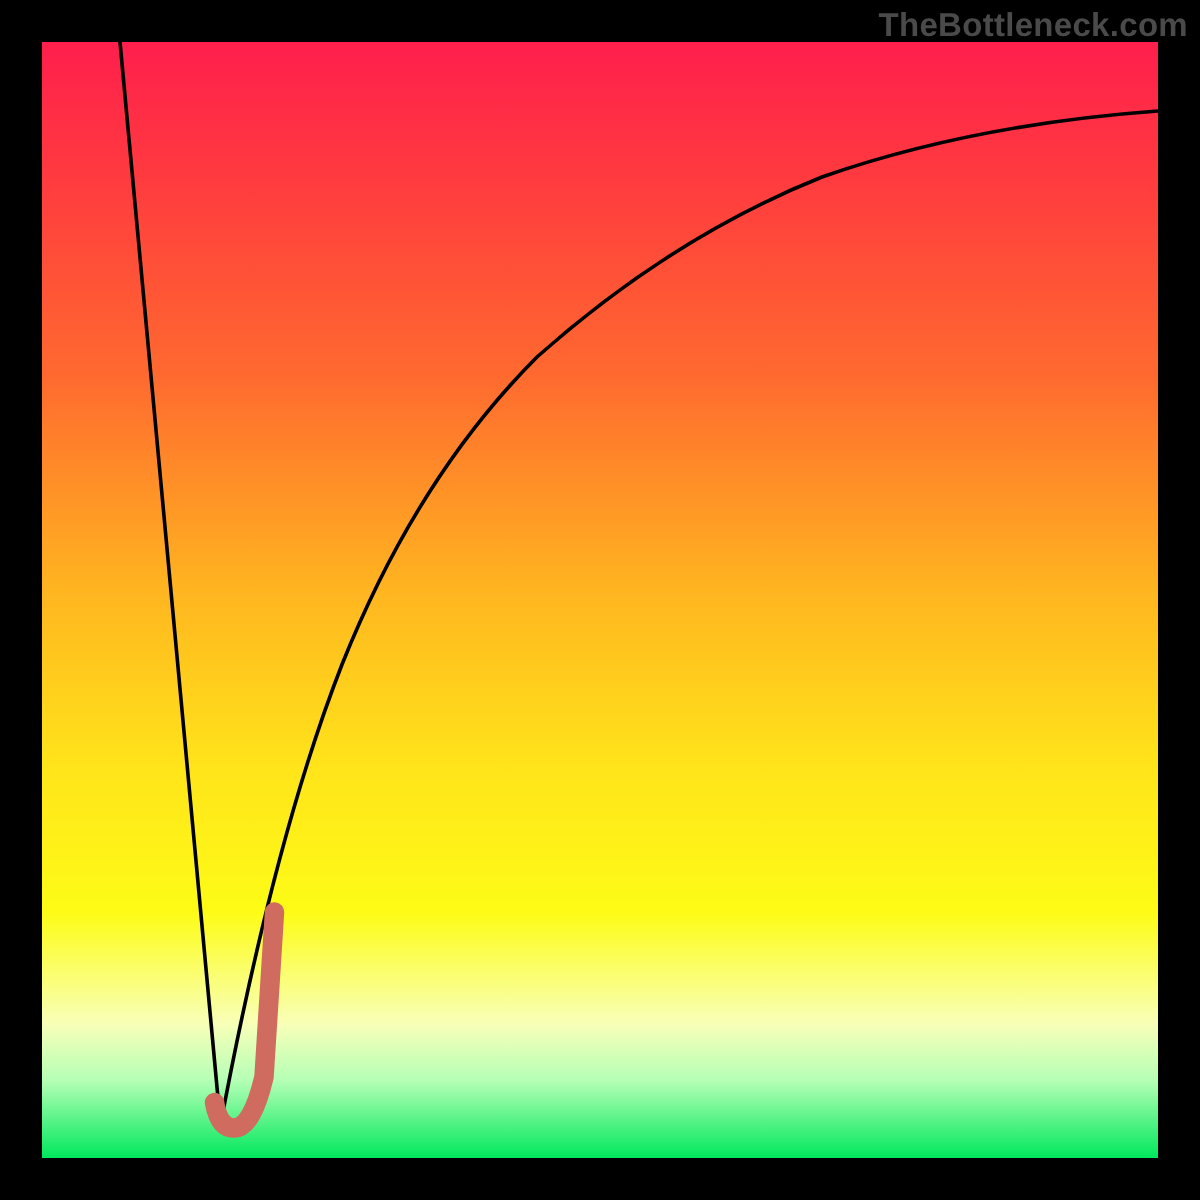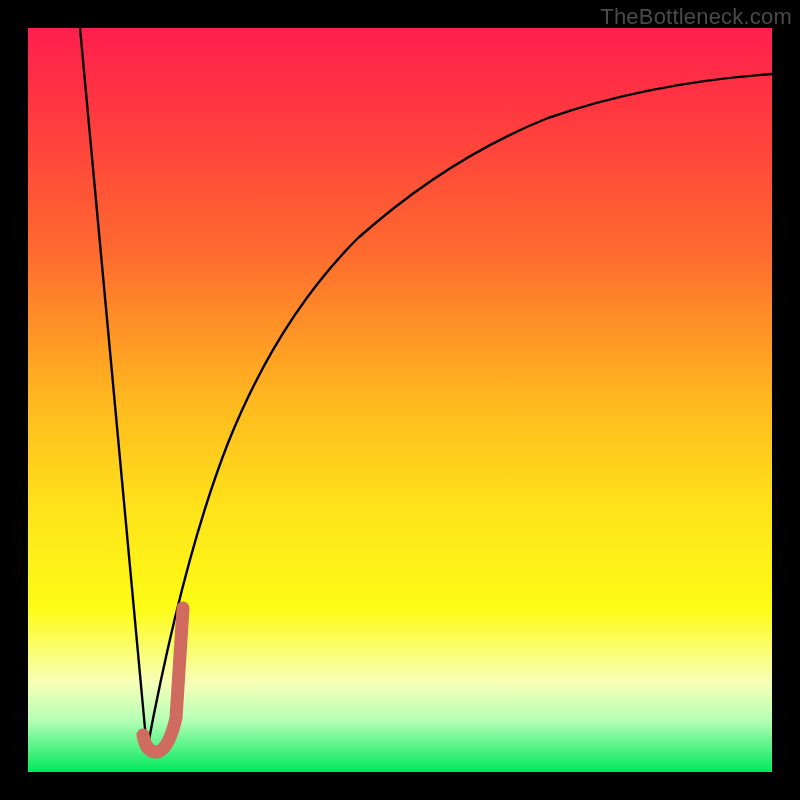--- a/index.html
+++ b/index.html
@@ -35,21 +35,21 @@
       #b6ffb6 93%,
       #00e85c 100%
     );
   }
   .watermark {
     position: absolute;
     top: 4px;
     right: 8px;
     color: #4a4a4a;
     font-size: 22px;
-    font-weight: 400;
+    font-weight: 700;
     letter-spacing: 0.2px;
     user-select: none;
   }
   svg.curves {
     position: absolute;
     left: 0;
     top: 0;
     width: 744px;
     height: 744px;
     overflow: visible;

